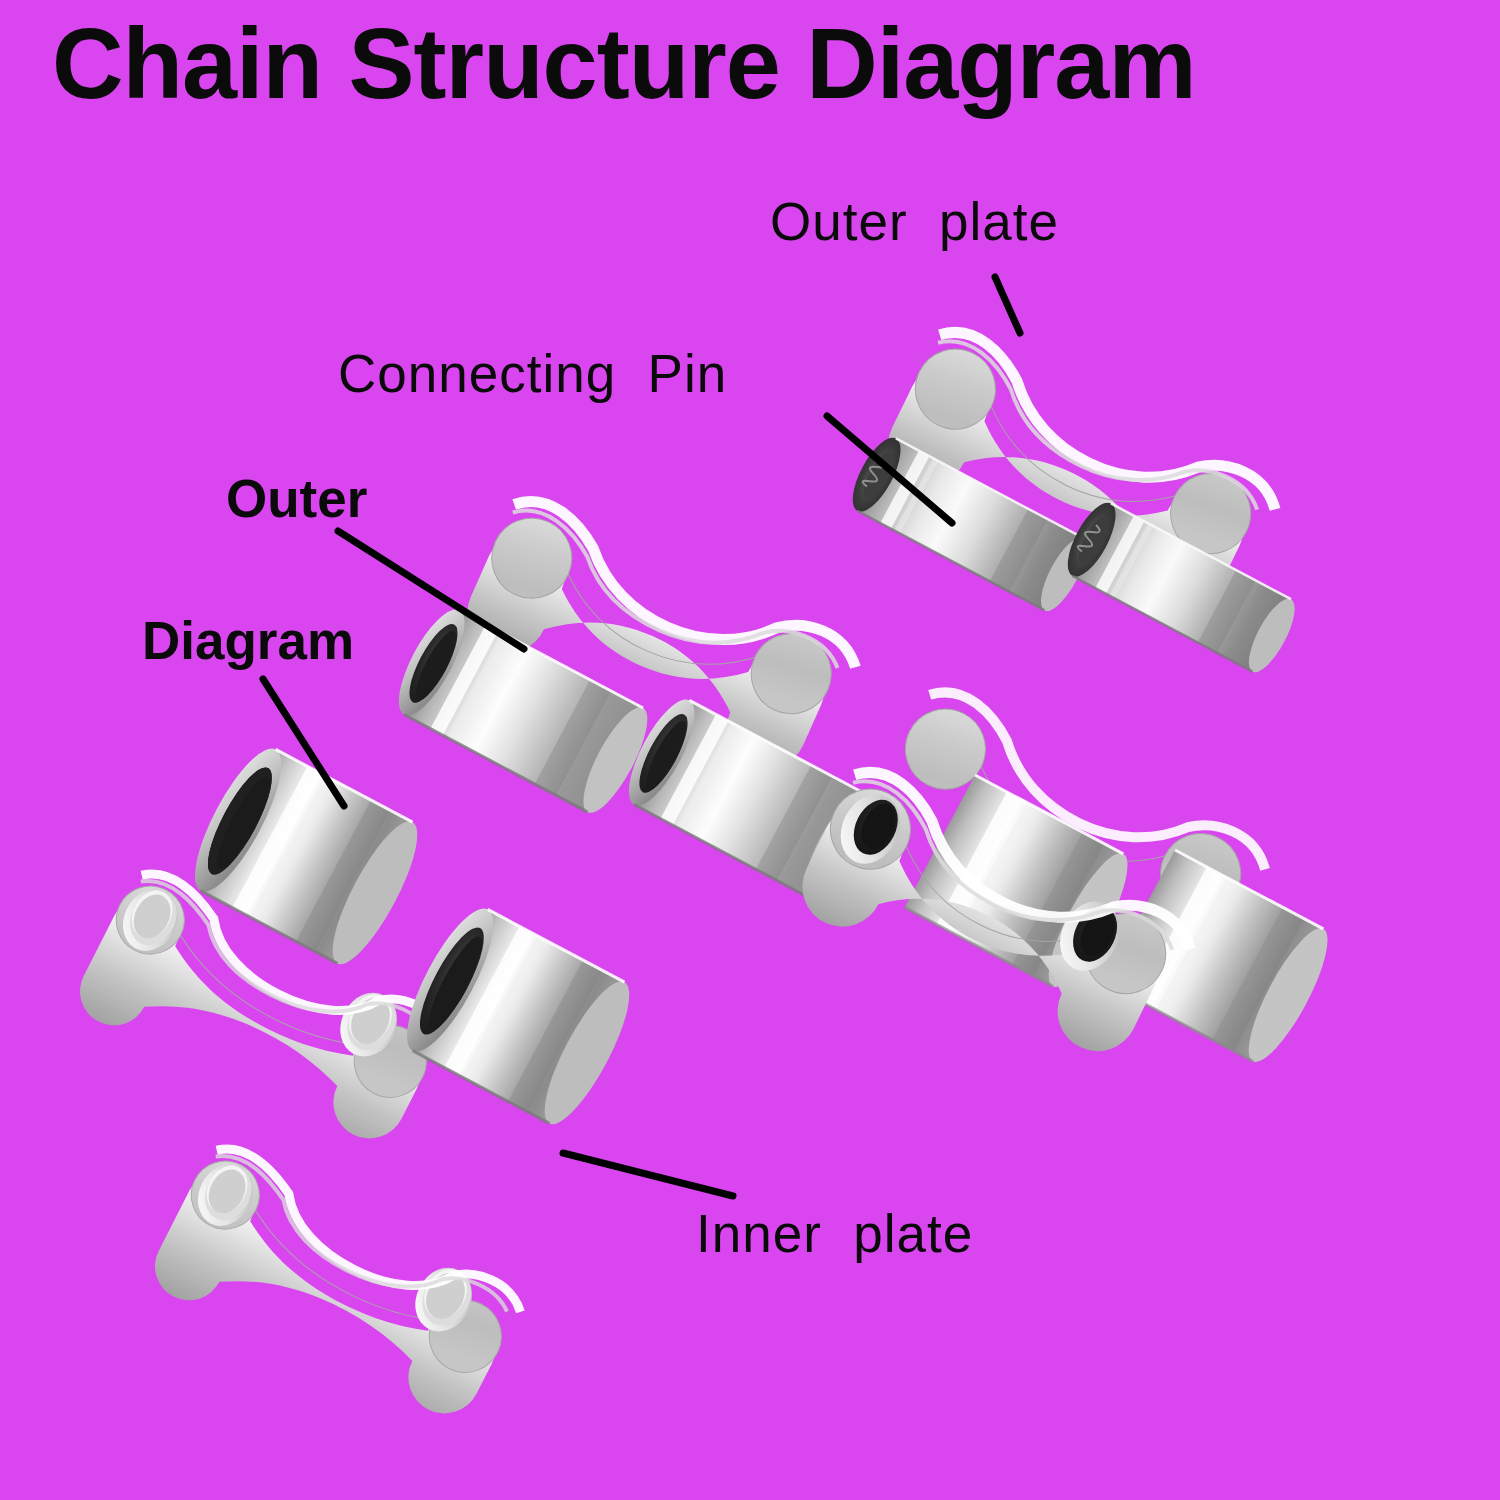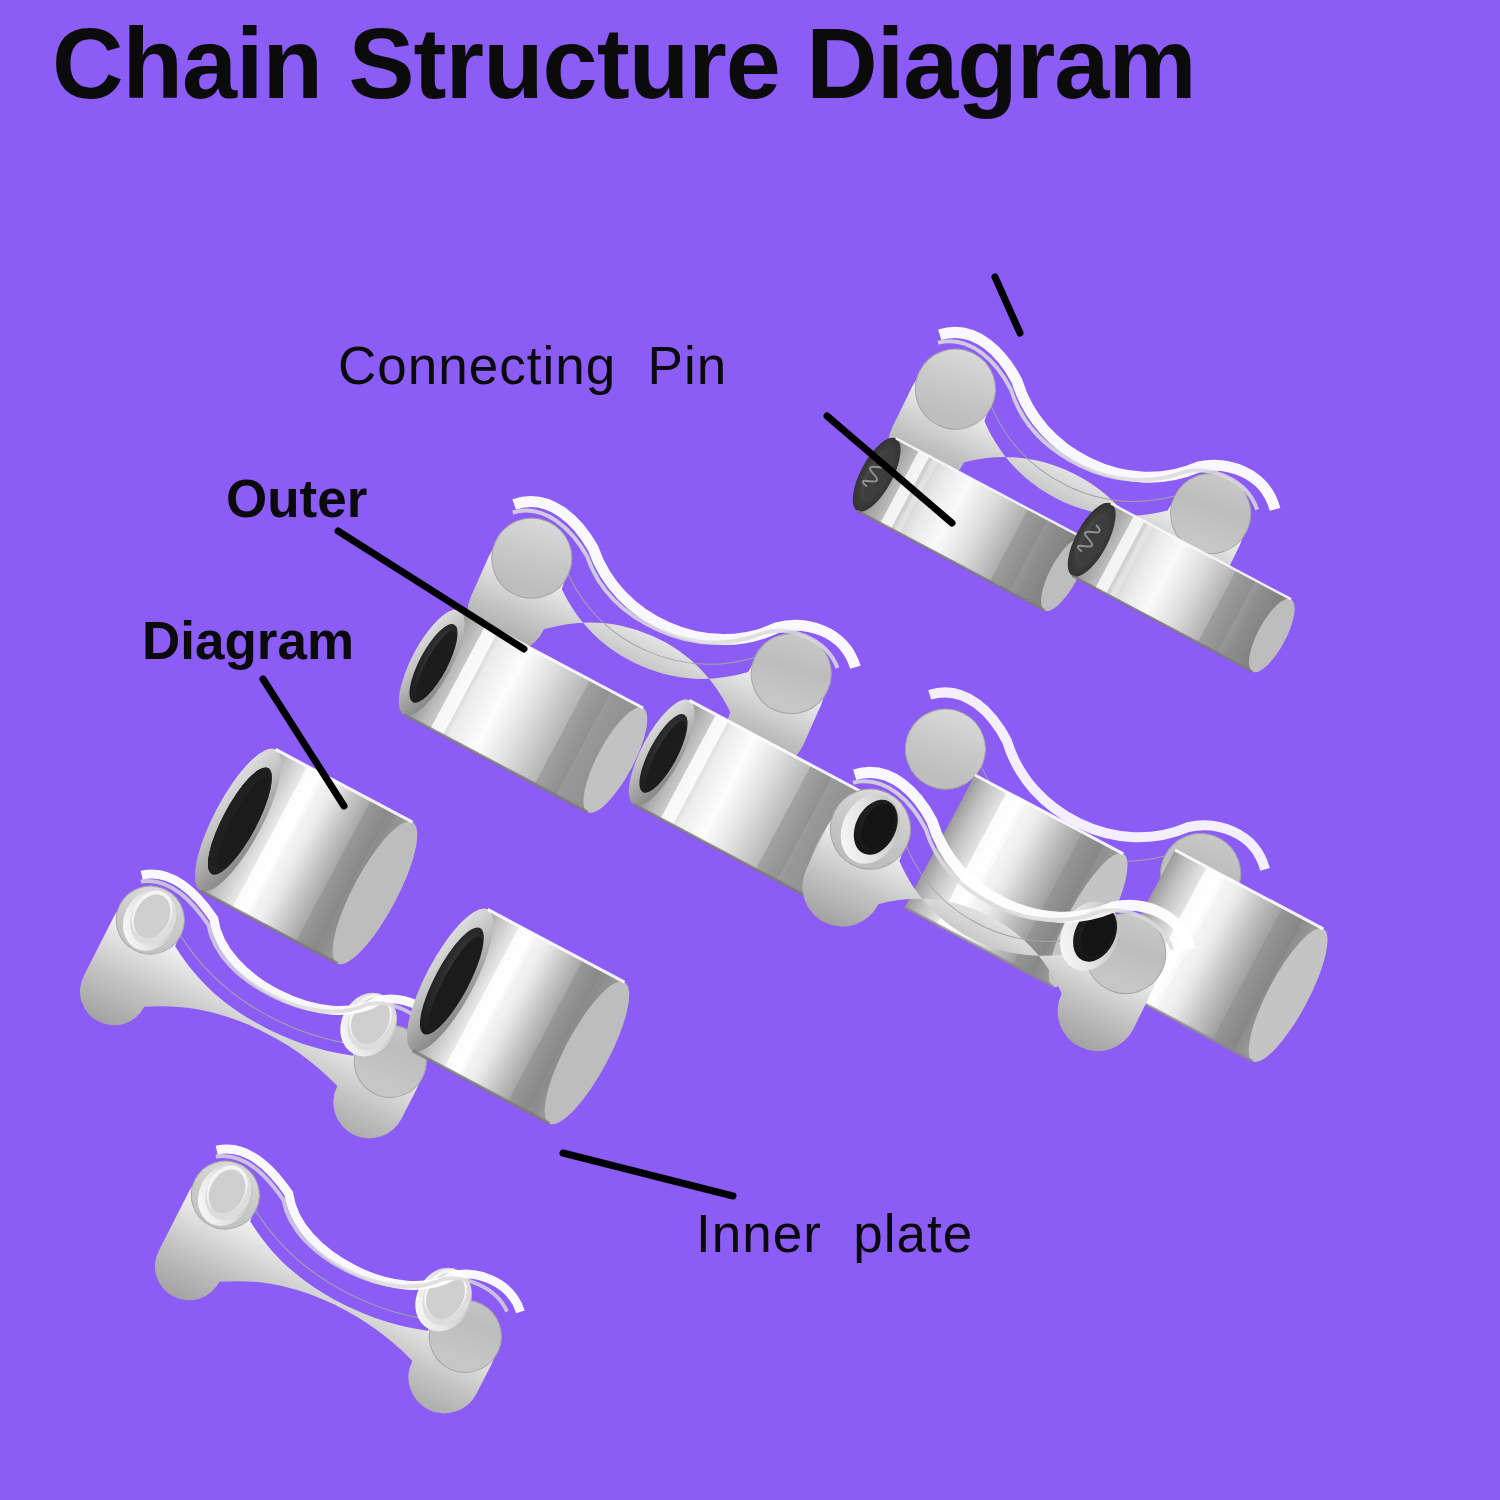--- a/index.html
+++ b/index.html
@@ -4,21 +4,21 @@
 <style>
   html, body {
     margin: 0;
     padding: 0;
     background: #ffffff;
   }
   #stage {
     position: relative;
     width: 1500px;
     height: 1500px;
-    background: #8b5cf6;
+    background: #d946ef;
     overflow: hidden;
     font-family: "Liberation Sans", sans-serif;
   }
   #title {
     position: absolute;
     left: 52px;
     top: 8px;
     width: 1410px;
     height: 110px;
     font-family: "Liberation Sans", sans-serif;
@@ -423,18 +423,19 @@
 
     <g id="leader-group" stroke="#000000" stroke-width="7" stroke-linecap="round" fill="none">
         <line x1="995" y1="277" x2="1020" y2="333"></line>
         <line x1="827" y1="416" x2="952" y2="523"></line>
         <line x1="338" y1="531" x2="524" y2="649"></line>
         <line x1="263" y1="679" x2="344" y2="806"></line>
         <line x1="563" y1="1153" x2="733" y2="1196"></line>
       </g>
   </svg>
 
-  <div class="lbl" style="left:338px;  top:337px;">Connecting  Pin</div>
+  <div class="lbl" style="left:770px;  top:193px;">Outer  plate</div>
+  <div class="lbl" style="left:338px;  top:345px;">Connecting  Pin</div>
   <div class="lbl bold" style="left:226px;  top:470px;">Outer</div>
   <div class="lbl bold" style="left:142px;  top:612px;">Diagram</div>
   <div class="lbl" style="left:672px;  top:1205px;margin-left:24px;">Inner  plate</div>
 
 </div>
 
 </body></html>

